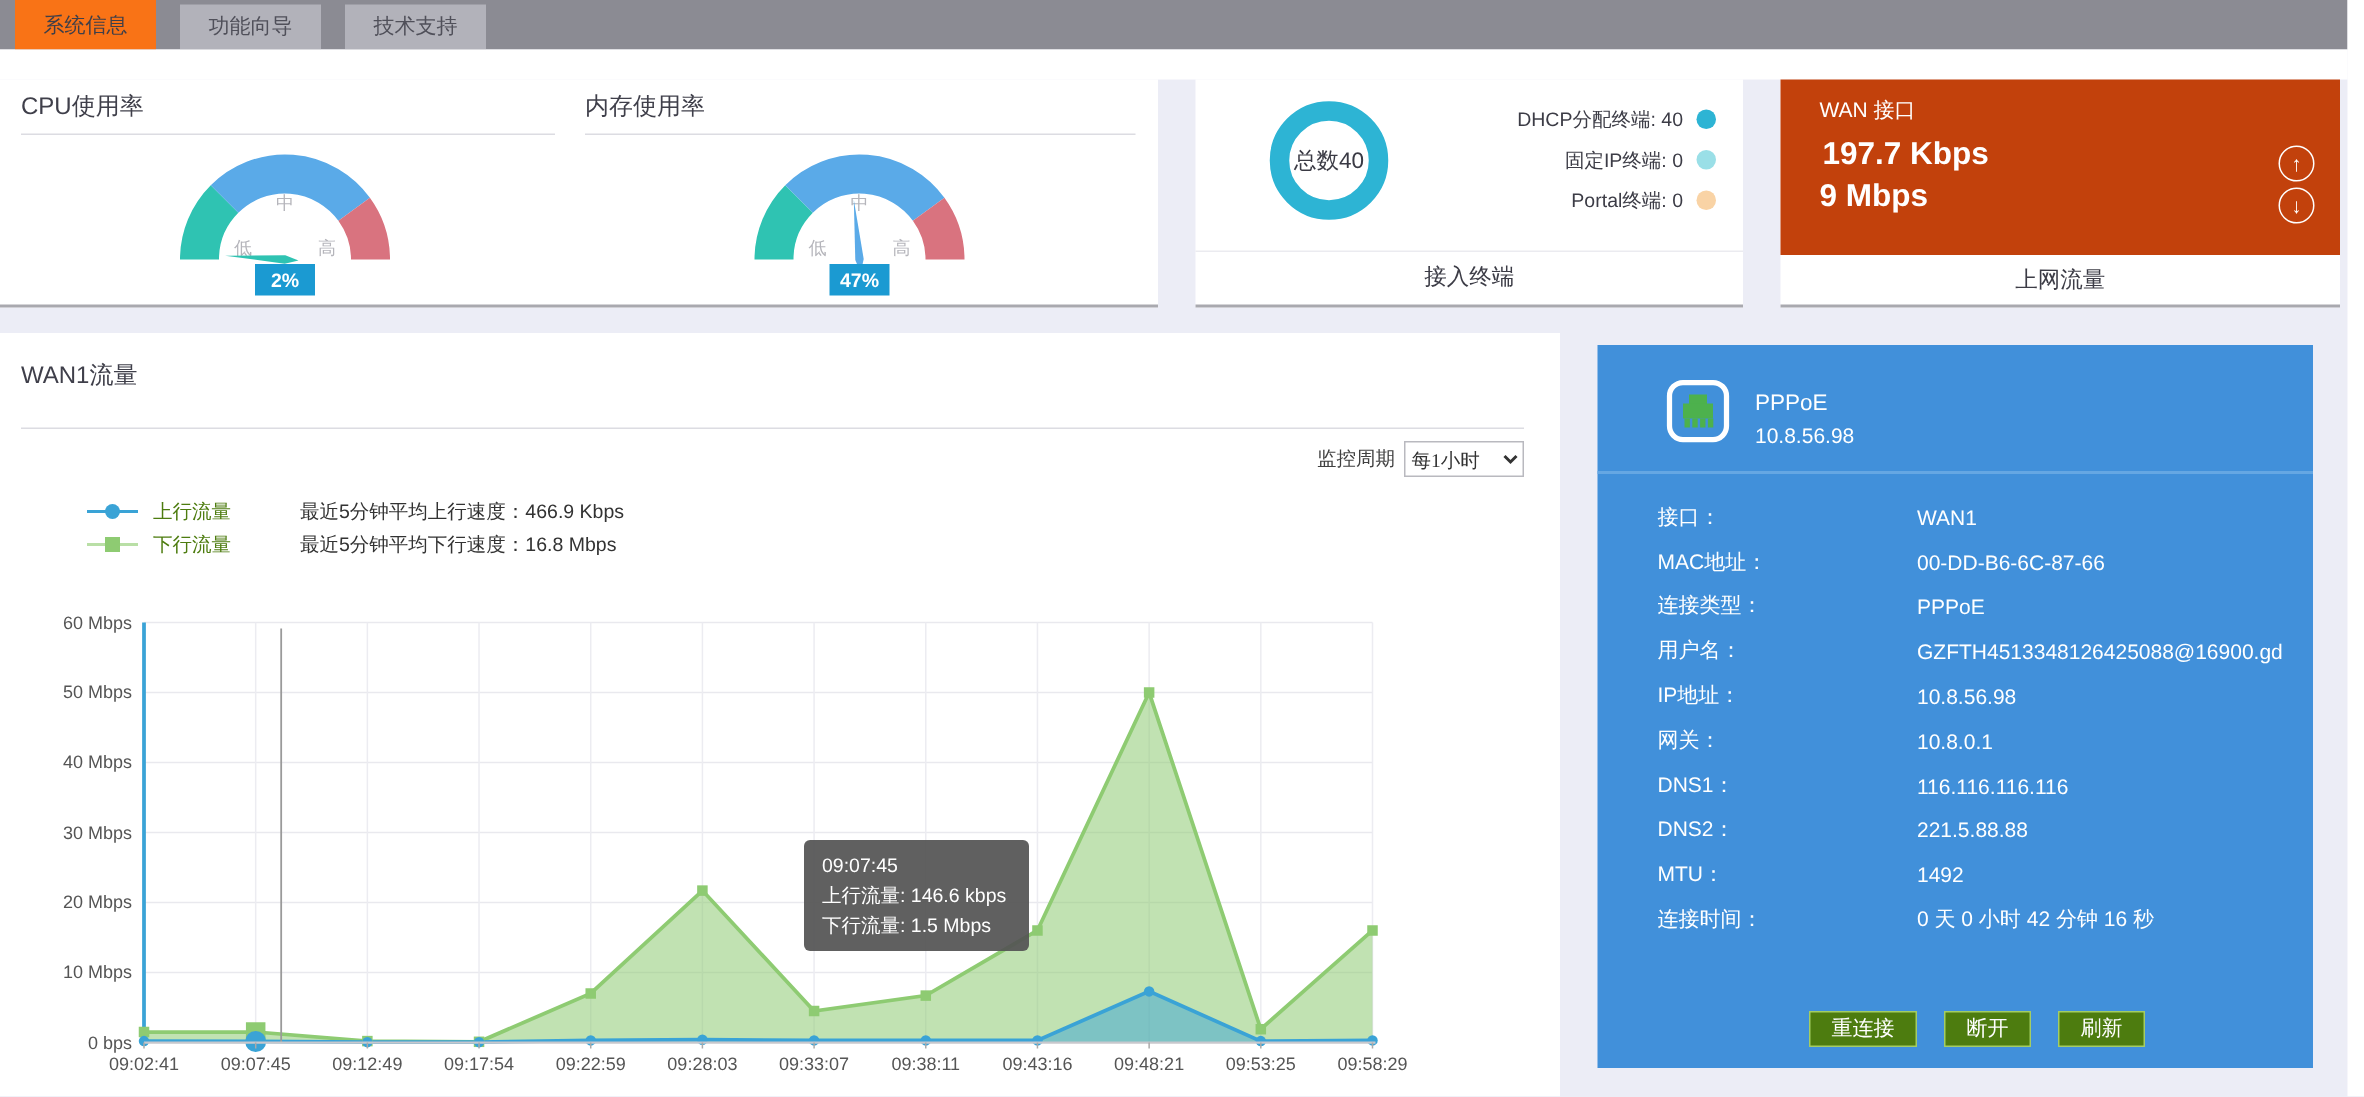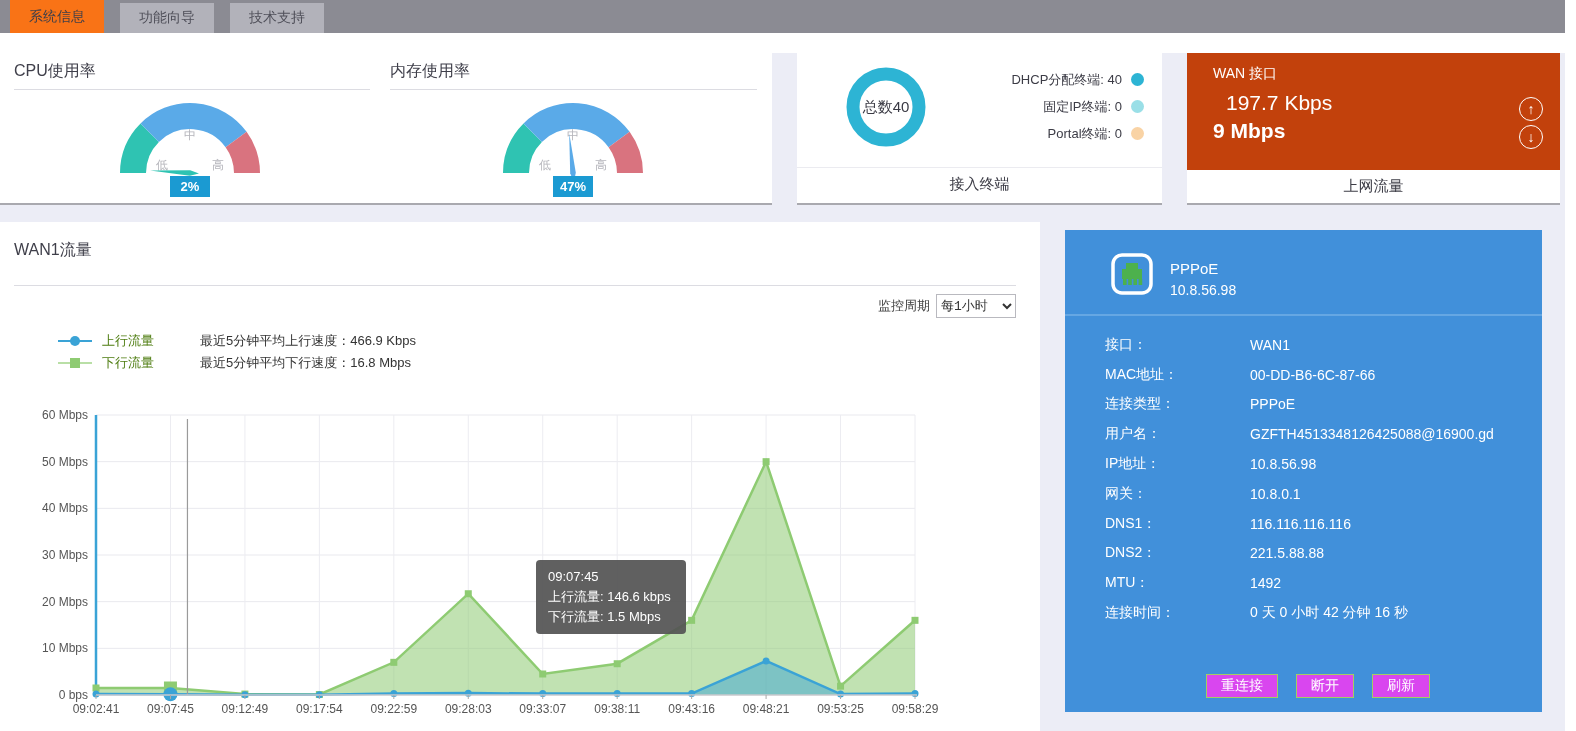--- a/index.html
+++ b/index.html
@@ -36,35 +36,35 @@
   .tlegend-row { display:flex; align-items:center; justify-content:flex-end; height:27px; }
   .tlegend-label { font-size:13px; color:#3c3c46; }
   .tlegend-dot { width:13px; height:13px; border-radius:50%; margin-left:9px; }
   #terminal-divider { position:absolute; left:0; right:0; top:114px; height:1px; background:#ebebf0; }
   #terminal-caption { position:absolute; left:0; right:0; top:122px; text-align:center; font-size:15px; color:#3c3c46; }
 
   
   #card-wan { left:1187px; top:53px; width:373px; height:152px; }
   #wan-blue { position:absolute; left:0; top:0; width:100%; height:117px; background:#c2410c; color:#fff; }
   #wan-title { position:absolute; left:26px; top:12px; font-size:14px; }
-  #wan-up    { position:absolute; left:39px; top:38px; font-size:21px; font-weight:normal; }
+  #wan-up    { position:absolute; left:28px; top:38px; font-size:21px; font-weight:bold; }
   #wan-down  { position:absolute; left:26px; top:66px; font-size:21px; font-weight:bold; }
   .wan-arrow { position:absolute; left:332px; width:24px; height:24px; border:1.6px solid #fff; border-radius:50%;
                display:flex; align-items:center; justify-content:center; font-size:14px; color:#fff; }
   #wan-arrow-up { top:44px; } #wan-arrow-down { top:72px; }
   #wan-caption { position:absolute; left:0; right:0; top:124px; text-align:center; font-size:15px; color:#3c3c46; }
 
   
   #card-traffic { left:0; top:222px; width:1040px; height:509px; border-bottom:none; }
   #traffic-title { position:absolute; left:14px; top:18px; font-size:16px; color:#3f3f4a; }
   #traffic-divider { position:absolute; left:14px; right:24px; top:63px; height:1px; background:#dcdce2; }
   #monitor-row { position:absolute; right:24px; top:72px; display:flex; align-items:center; }
   #monitor-label { font-size:13px; color:#404040; margin-right:6px; }
   #period-select { font-size:13px; color:#333; height:24px; width:80px; border:1px solid #b9b9bf; background:#fff;
-                   font-family:Liberation Mono, monospace; }
+                   font-family:Liberation Serif, serif; }
   .chart-legend-row { position:absolute; left:58px; display:flex; align-items:center; height:18px; }
   #legend-up-row { top:110px; } #legend-down-row { top:132px; }
   .lg-marker { width:34px; height:10px; position:relative; margin-right:10px; }
   .lg-line { position:absolute; left:0; right:0; top:4px; height:2px; }
   .lg-dot  { position:absolute; left:12px; top:0; width:10px; height:10px; border-radius:50%; }
   .lg-sq   { position:absolute; left:12px; top:0; width:10px; height:10px; }
   .lg-label { font-size:13px; color:#4d7c0f; }
   .stat-text { position:absolute; left:200px; font-size:13px; color:#333; }
   #stat-up { top:110px; } #stat-down { top:132px; }
   #traffic-svg { position:absolute; left:0; top:173px; }
@@ -73,23 +73,23 @@
 
   
   #panel { position:absolute; left:1065px; top:230px; width:477px; height:482px; background:#4190da; color:#fff; }
   #panel-icon { position:absolute; left:45px; top:22px; }
   #panel-type { position:absolute; left:105px; top:30px; font-size:15px; }
   #panel-ip   { position:absolute; left:105px; top:52px; font-size:14px; }
   #panel-divider { position:absolute; left:0; right:0; top:84px; height:2px; background:#65a7e3; }
   #panel-rows { position:absolute; left:40px; right:20px; top:100px; }
   .p-row { height:29.8px; display:flex; align-items:center; font-size:14px; }
   .p-label { width:145px; }
-  .p-value { flex:1; }
+  .p-value { flex:1;margin-left:28px; }
   #panel-buttons { position:absolute; left:141px; top:444px; display:flex; }
-  .p-btn { height:24px; padding:0 14px; margin-right:18px; background:#d946ef; border:1px solid #a4cd63;
+  .p-btn { height:24px; padding:0 14px; margin-right:18px; background:#4d7c0f; border:1px solid #a4cd63;
            color:#fff; font-size:14px; display:flex; align-items:center; justify-content:center; cursor:pointer; }
 </style>
 </head>
 <body>
 
 <div class="topbar" id="topbar">
     <div class="tab active">系统信息</div>
     <div class="tab">功能向导</div>
     <div class="tab">技术支持</div>
   </div>

